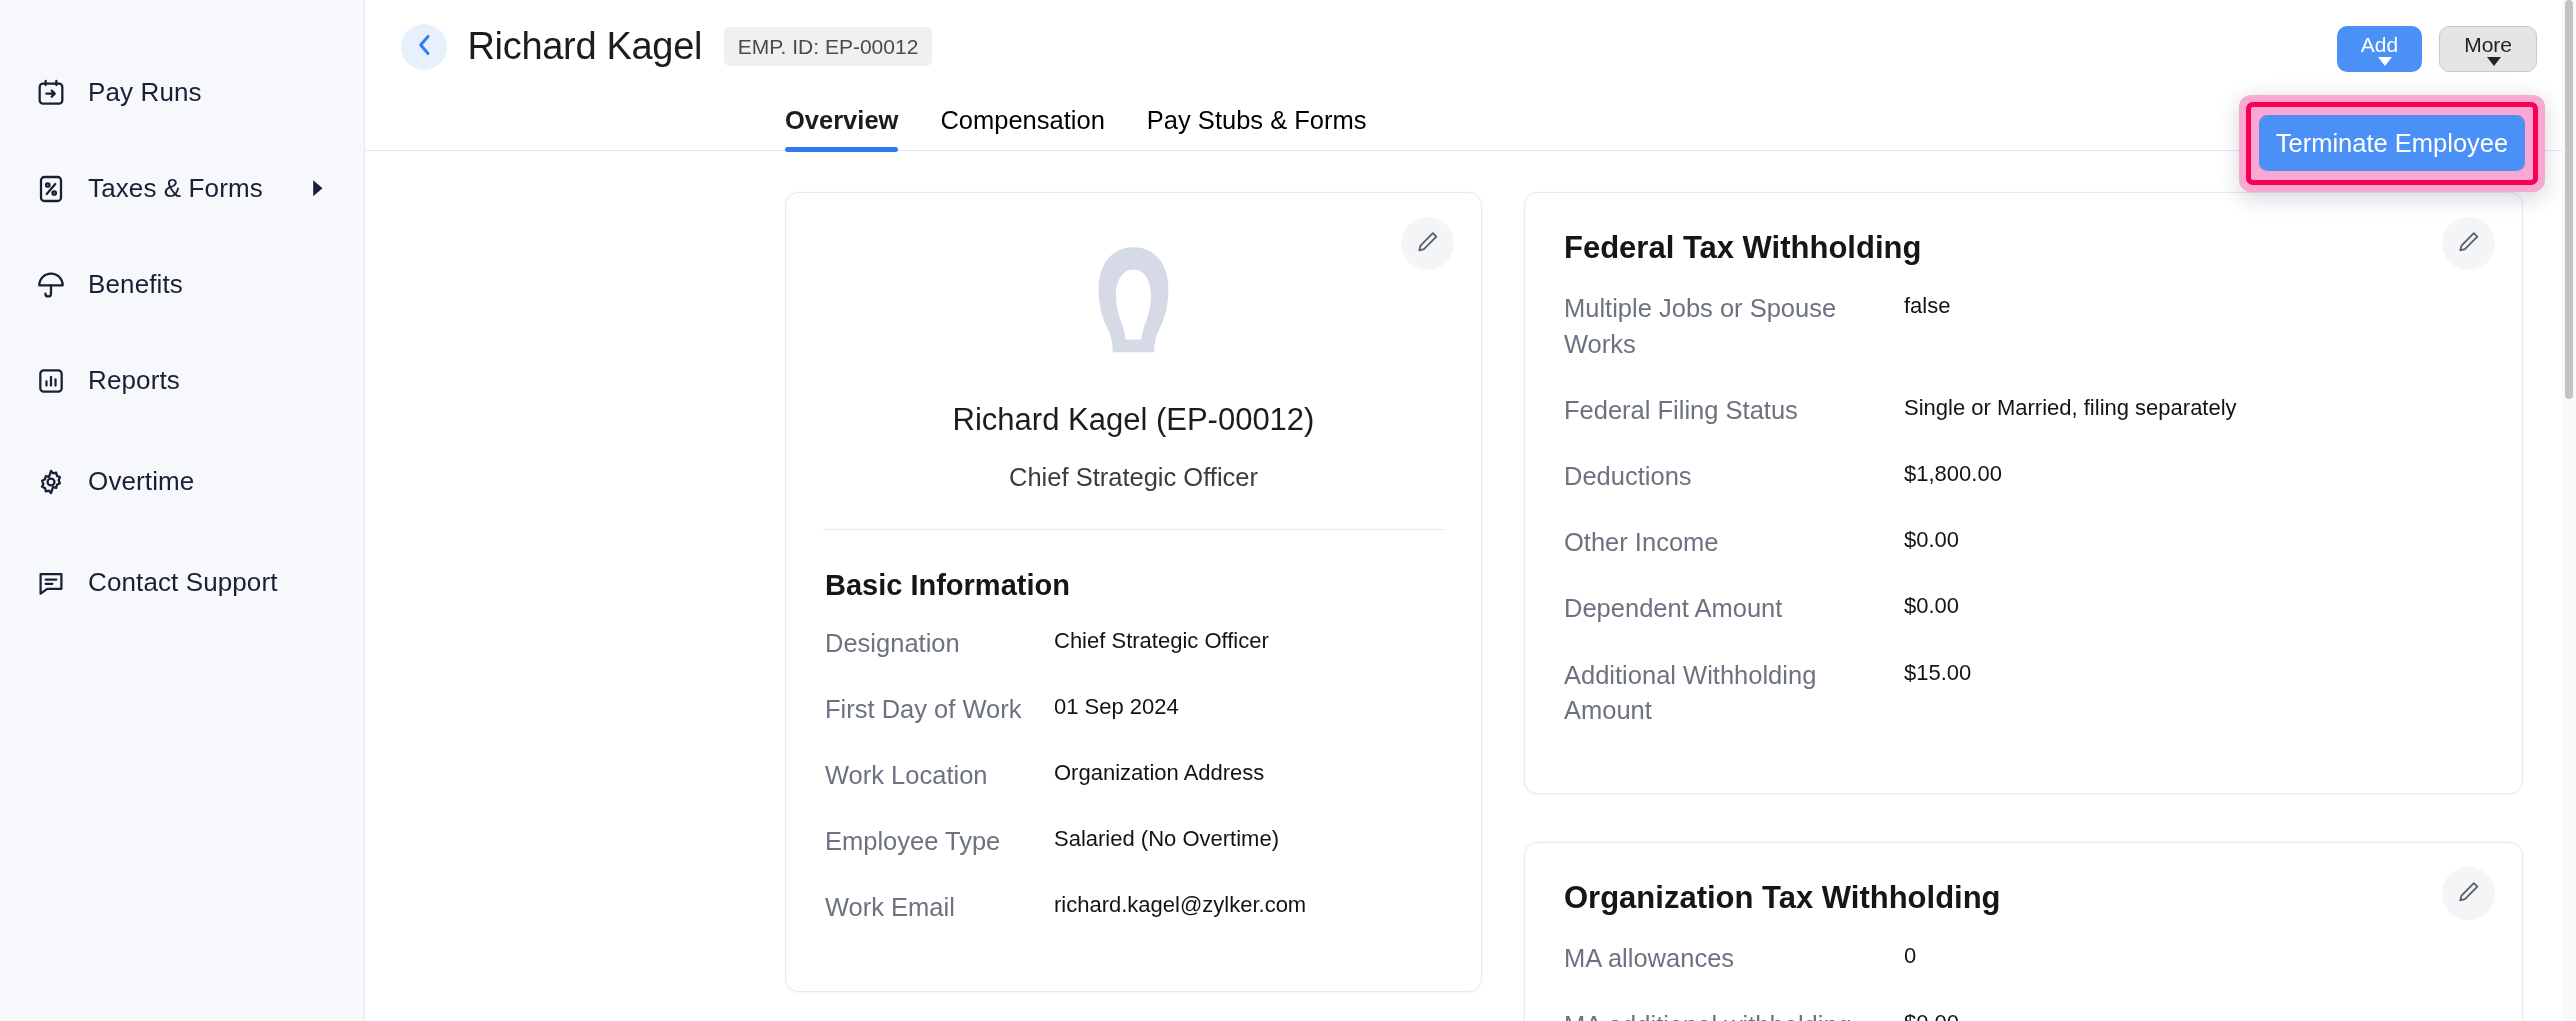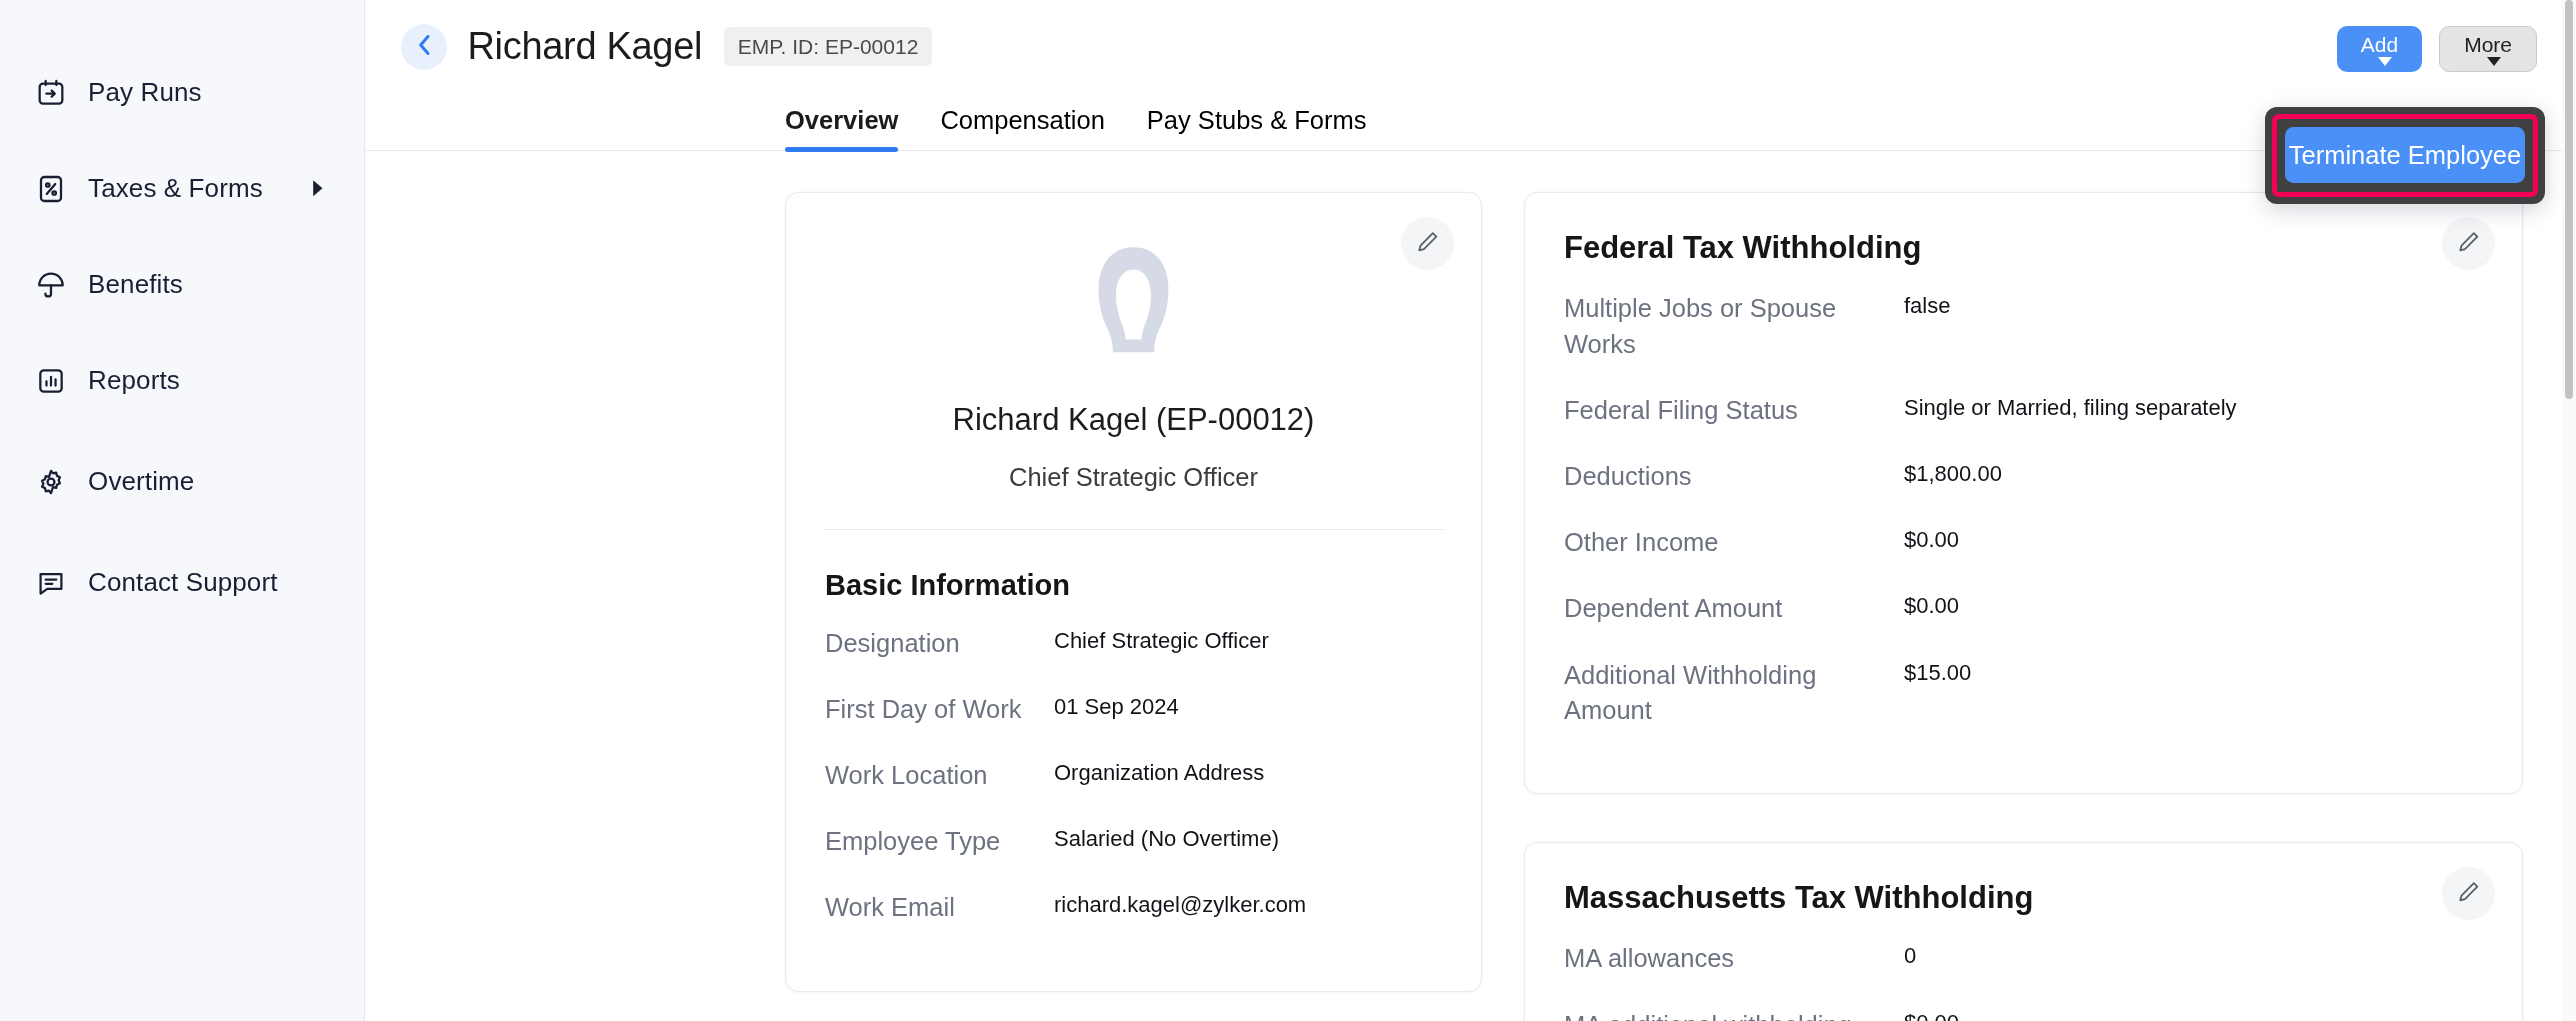--- a/index.html
+++ b/index.html
@@ -150,24 +150,24 @@
     width: 0; height: 0;
     border-left: 7.6px solid transparent;
     border-right: 7.6px solid transparent;
   }
   .btn-primary .caret { border-top: 9.3px solid #ffffff; }
   .btn-default .caret { border-top: 9.3px solid #222222; }
 
   
   .dropdown {
     position: absolute;
-    top: 107px;
+    top: 95px;
     right: 31px;
-    width: 280px;
-    background: #404040;
+    width: 306px;
+    background: #f9a8d4;
     border-radius: 12px;
     box-shadow: 0 5.1px 22px rgba(20,25,60,.18);
     padding: 6.8px;
     z-index: 40;
   }
   .dd-highlight {
     border: 5.1px solid #f50057;
     border-radius: 6.8px;
     padding: 8.5px;
   }
@@ -547,21 +547,21 @@
         <div class="card-gap"></div>
 
         <div class="card">
           <div class="edit-btn">
             <span>
               <svg width="25.5" height="25.5" viewBox="0 0 24 24" fill="none" stroke="#5a5f6b" stroke-width="1.7" stroke-linejoin="round">
                 <path d="M16.8 3.9l3.3 3.3L8.4 18.9 4 20.1l1.2-4.4z"></path>
               </svg>
             </span>
           </div>
-          <div class="card-title">Massachusetts Tax Withholding</div>
+          <div class="card-title">Organization Tax Withholding</div>
           <div class="field-list">
             <div class="field-row">
               <div class="field-label">MA allowances</div>
               <div class="field-value">0</div>
             </div>
             <div class="field-row">
               <div class="field-label">MA additional withholding</div>
               <div class="field-value">$0.00</div>
             </div>
           </div>

